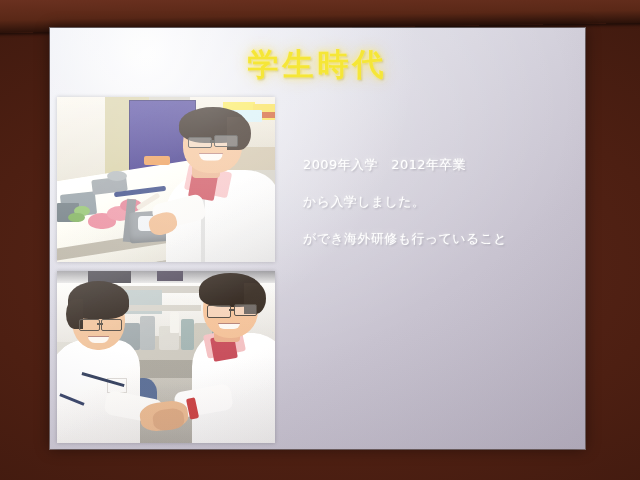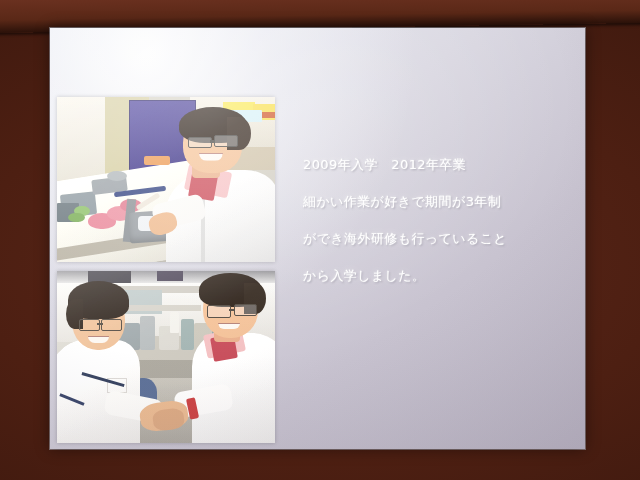--- a/index.html
+++ b/index.html
@@ -185,20 +185,21 @@
 </head>
 <body>
 
 <div id="stage">
 
   <div class="wall"></div>
   <div class="wall-top-strip"></div>
 
   <div class="slide">
 
+    <div class="title">学生時代</div>
 
     <div class="photo photo-top">
       <div class="ph t-wall-left"></div>
       <div class="ph t-wall-tan"></div>
       <div class="ph t-wall-right"></div>
       <div class="ph t-poster1"></div>
       <div class="ph t-poster2"></div>
       <div class="ph t-poster2b"></div>
       <div class="ph t-board"></div>
       <div class="ph t-board-tag"></div>
@@ -283,19 +284,18 @@
       <div class="ph b-r-gl-b"></div>
       <div class="ph b-r-mouth"></div>
       <div class="ph b-r-arm"></div>
       <div class="ph b-r-band"></div>
       <div class="ph b-hands"></div>
       <div class="ph b-hands2"></div>
     </div>
 
     <div class="body-text">
       <div class="ln">2009年入学　2012年卒業</div>
-      <div class="ln">細かい作業が好きで期間が3年制</div>
+      <div class="ln">から入学しました。</div>
       <div class="ln">ができ海外研修も行っていること</div>
-      <div class="ln">から入学しました。</div>
     </div>
 
   </div>
 </div>
 
 </body></html>

